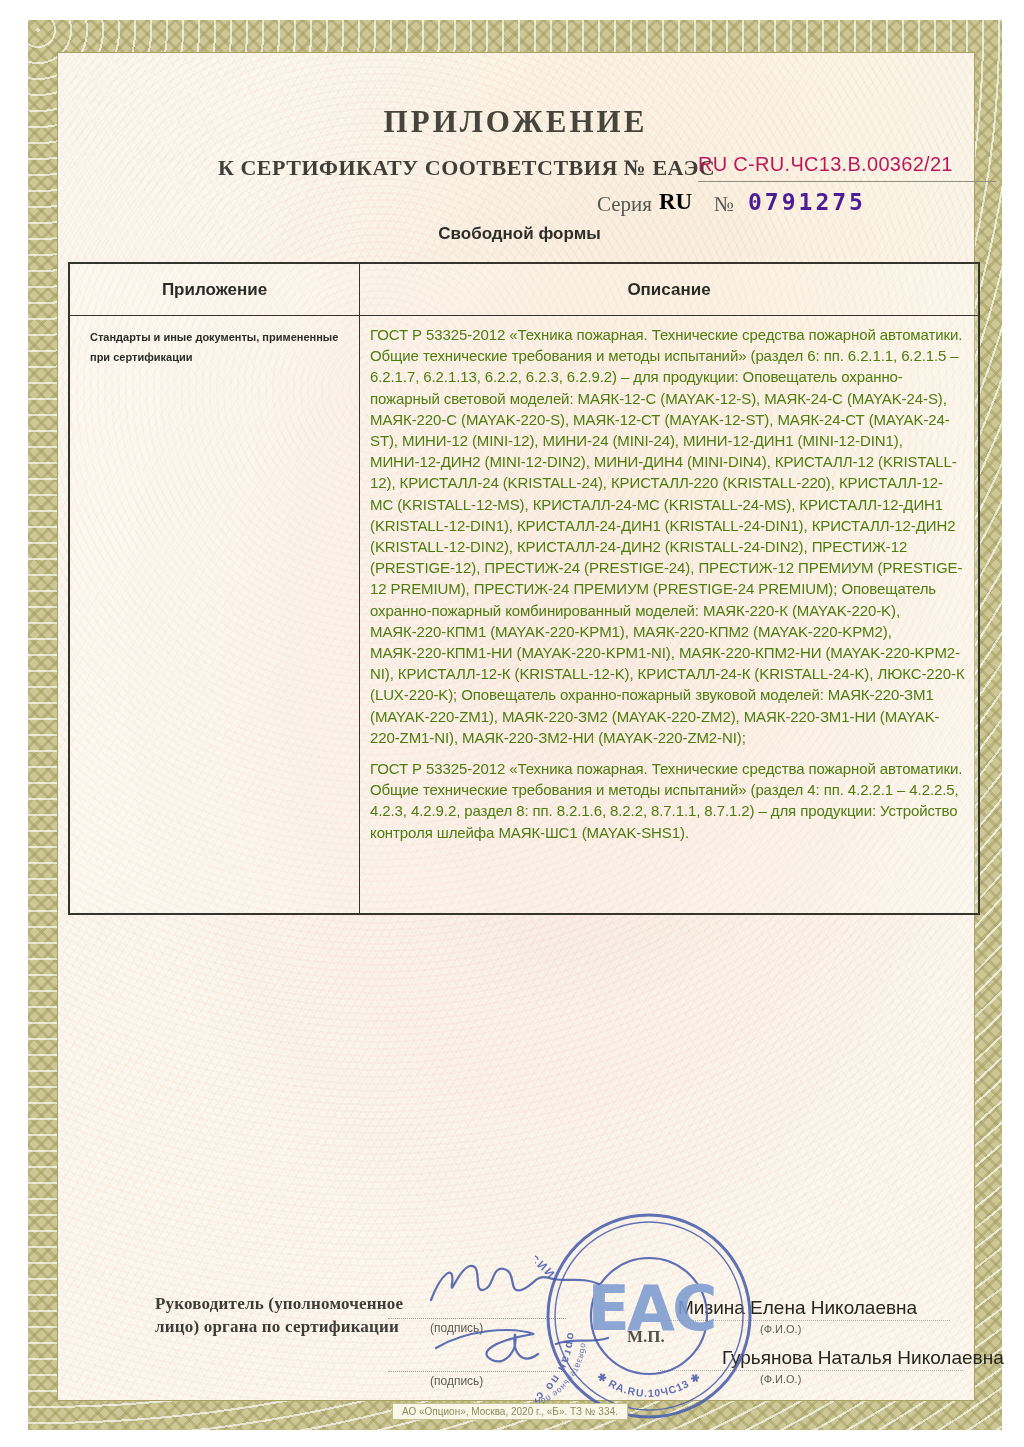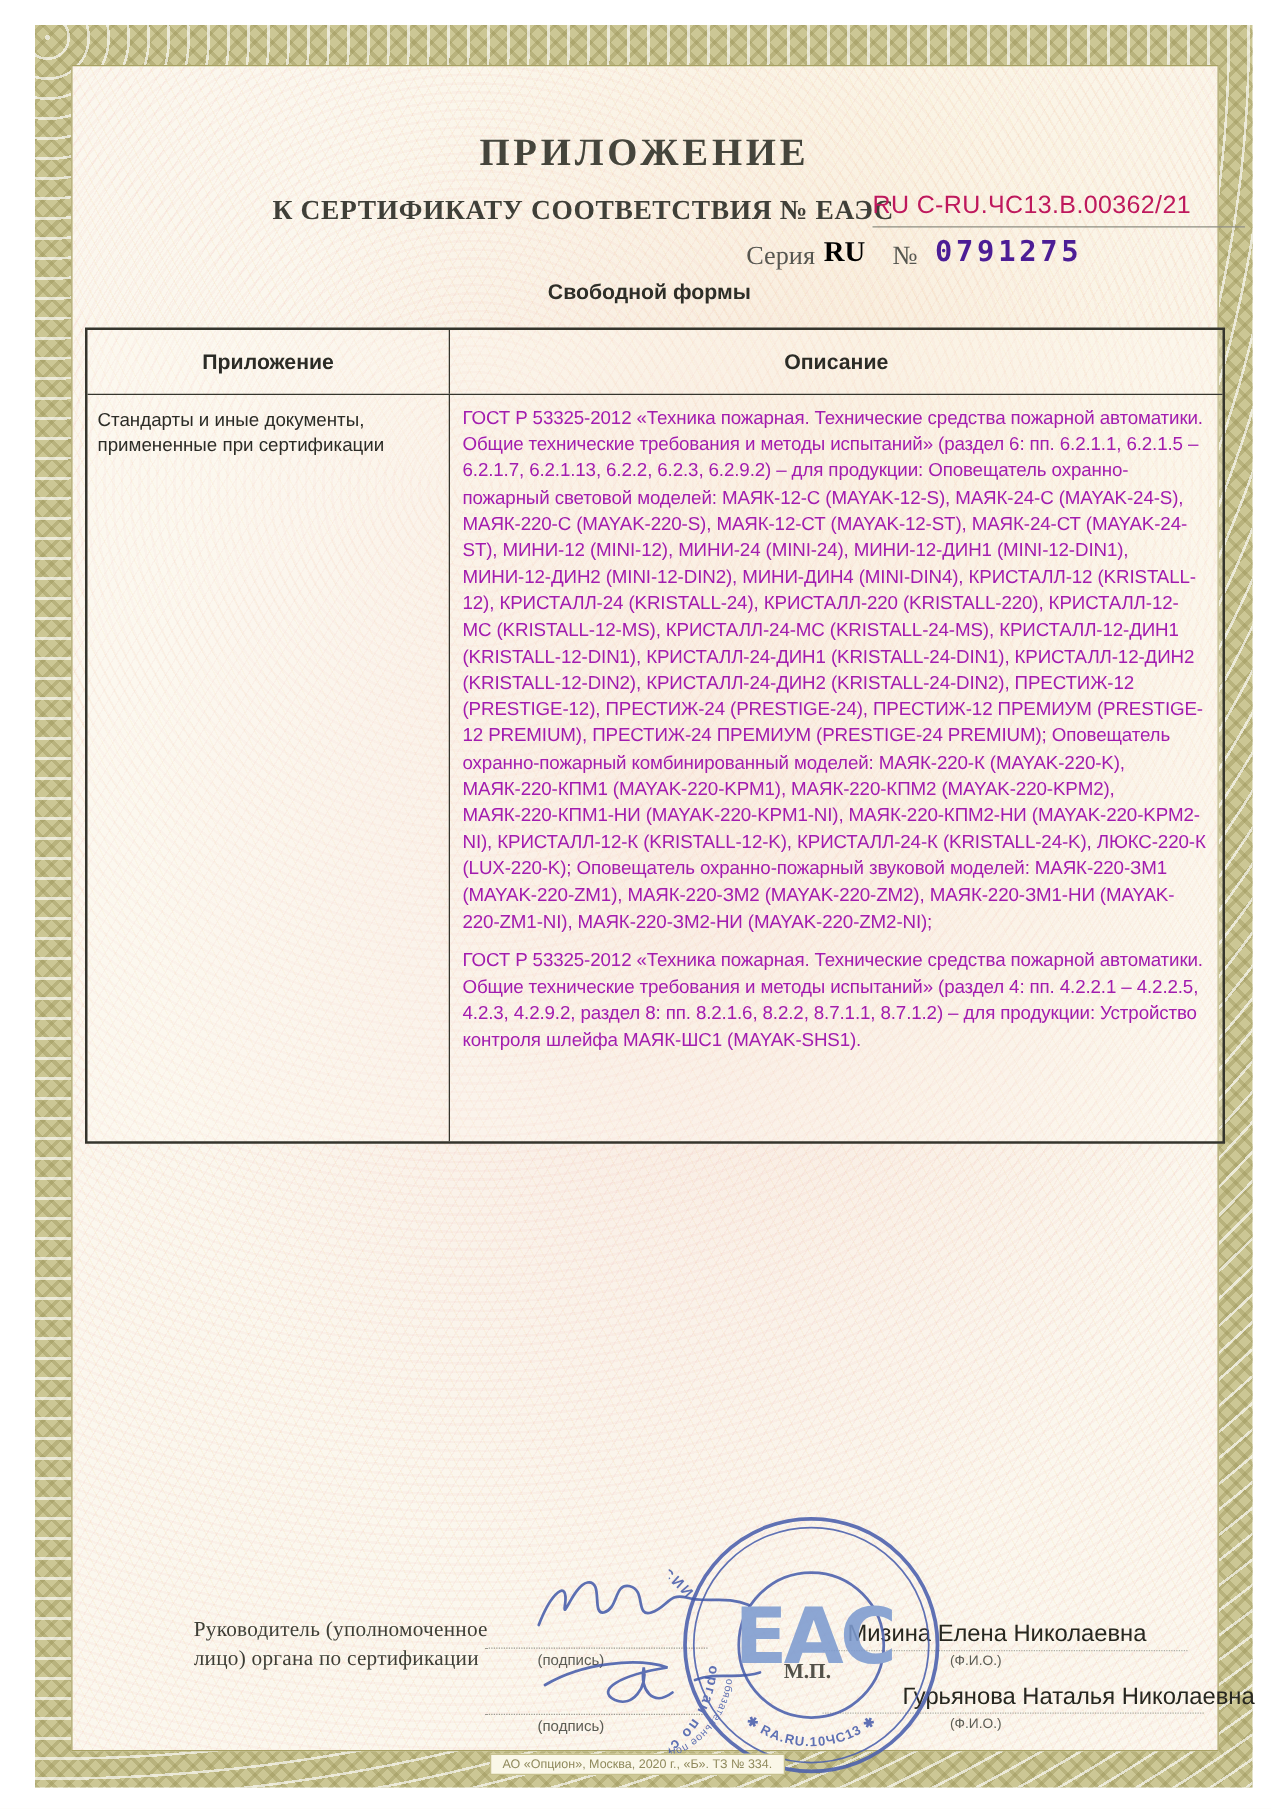--- a/index.html
+++ b/index.html
@@ -51,26 +51,26 @@
   .form-type{left:58px;top:224px;width:923px;text-align:center;font-size:17px;font-weight:bold;color:#2e2e28;}
 
   
   .cert-table{left:68px;top:262px;width:912px;height:653px;border:2px solid #35352d;
     display:flex;flex-direction:column;background:rgba(255,252,245,.25);box-sizing:border-box;}
   .t-head{display:flex;height:51px;border-bottom:1.5px solid #35352d;flex:none;}
   .t-body{display:flex;flex:1;min-height:0;}
   .col-l{width:290px;border-right:1.5px solid #35352d;box-sizing:border-box;flex:none;}
   .col-r{flex:1;box-sizing:border-box;}
   .th{display:flex;align-items:center;justify-content:center;font-size:17px;font-weight:bold;color:#2b2b26;}
-  .cell-l{padding:11px 10px 0 8px;font-size:15px;font-weight:normal;line-height:20px;color:#2b2b26;}
-  .cell-r{padding:8px 12px 0 10px;font-size:15px;line-height:21.2px;color:#a21caf;letter-spacing:-0.1px;}
+  .cell-l{padding:11px 10px 0 20px;font-size:11px;font-weight:bold;line-height:20px;color:#2b2b26;}
+  .cell-r{padding:8px 12px 0 10px;font-size:15px;line-height:21.2px;color:#4d7c0f;letter-spacing:-0.1px;}
   .cell-r p{margin:0 0 10px 0;}
 
   
-  .sig-label{font-size:17px;line-height:1.35;font-weight:400;color:#3d3d35;letter-spacing:.2px;}
+  .sig-label{font-size:17px;line-height:1.35;font-weight:700;color:#3d3d35;letter-spacing:.2px;}
   .sig-line{border-top:1.5px dotted #9a9a90;height:0;}
   .caption{font-size:12px;color:#5c5c54;}
   .name{font-size:19px;color:#26261f;white-space:nowrap;}
   .fio-line{border-top:1px dotted #b0b0a6;height:0;}
 
   .sig-svg{position:absolute;z-index:8;}
   .stamp{position:absolute;left:535px;top:1202px;width:228px;height:228px;z-index:7;opacity:.88;}
 
   .footer-note{left:392px;top:1403px;font-size:10px;color:#8f895c;background:#faf7e8;
     border:1px solid #c6c08e;padding:2px 9px;z-index:9;white-space:nowrap;}

